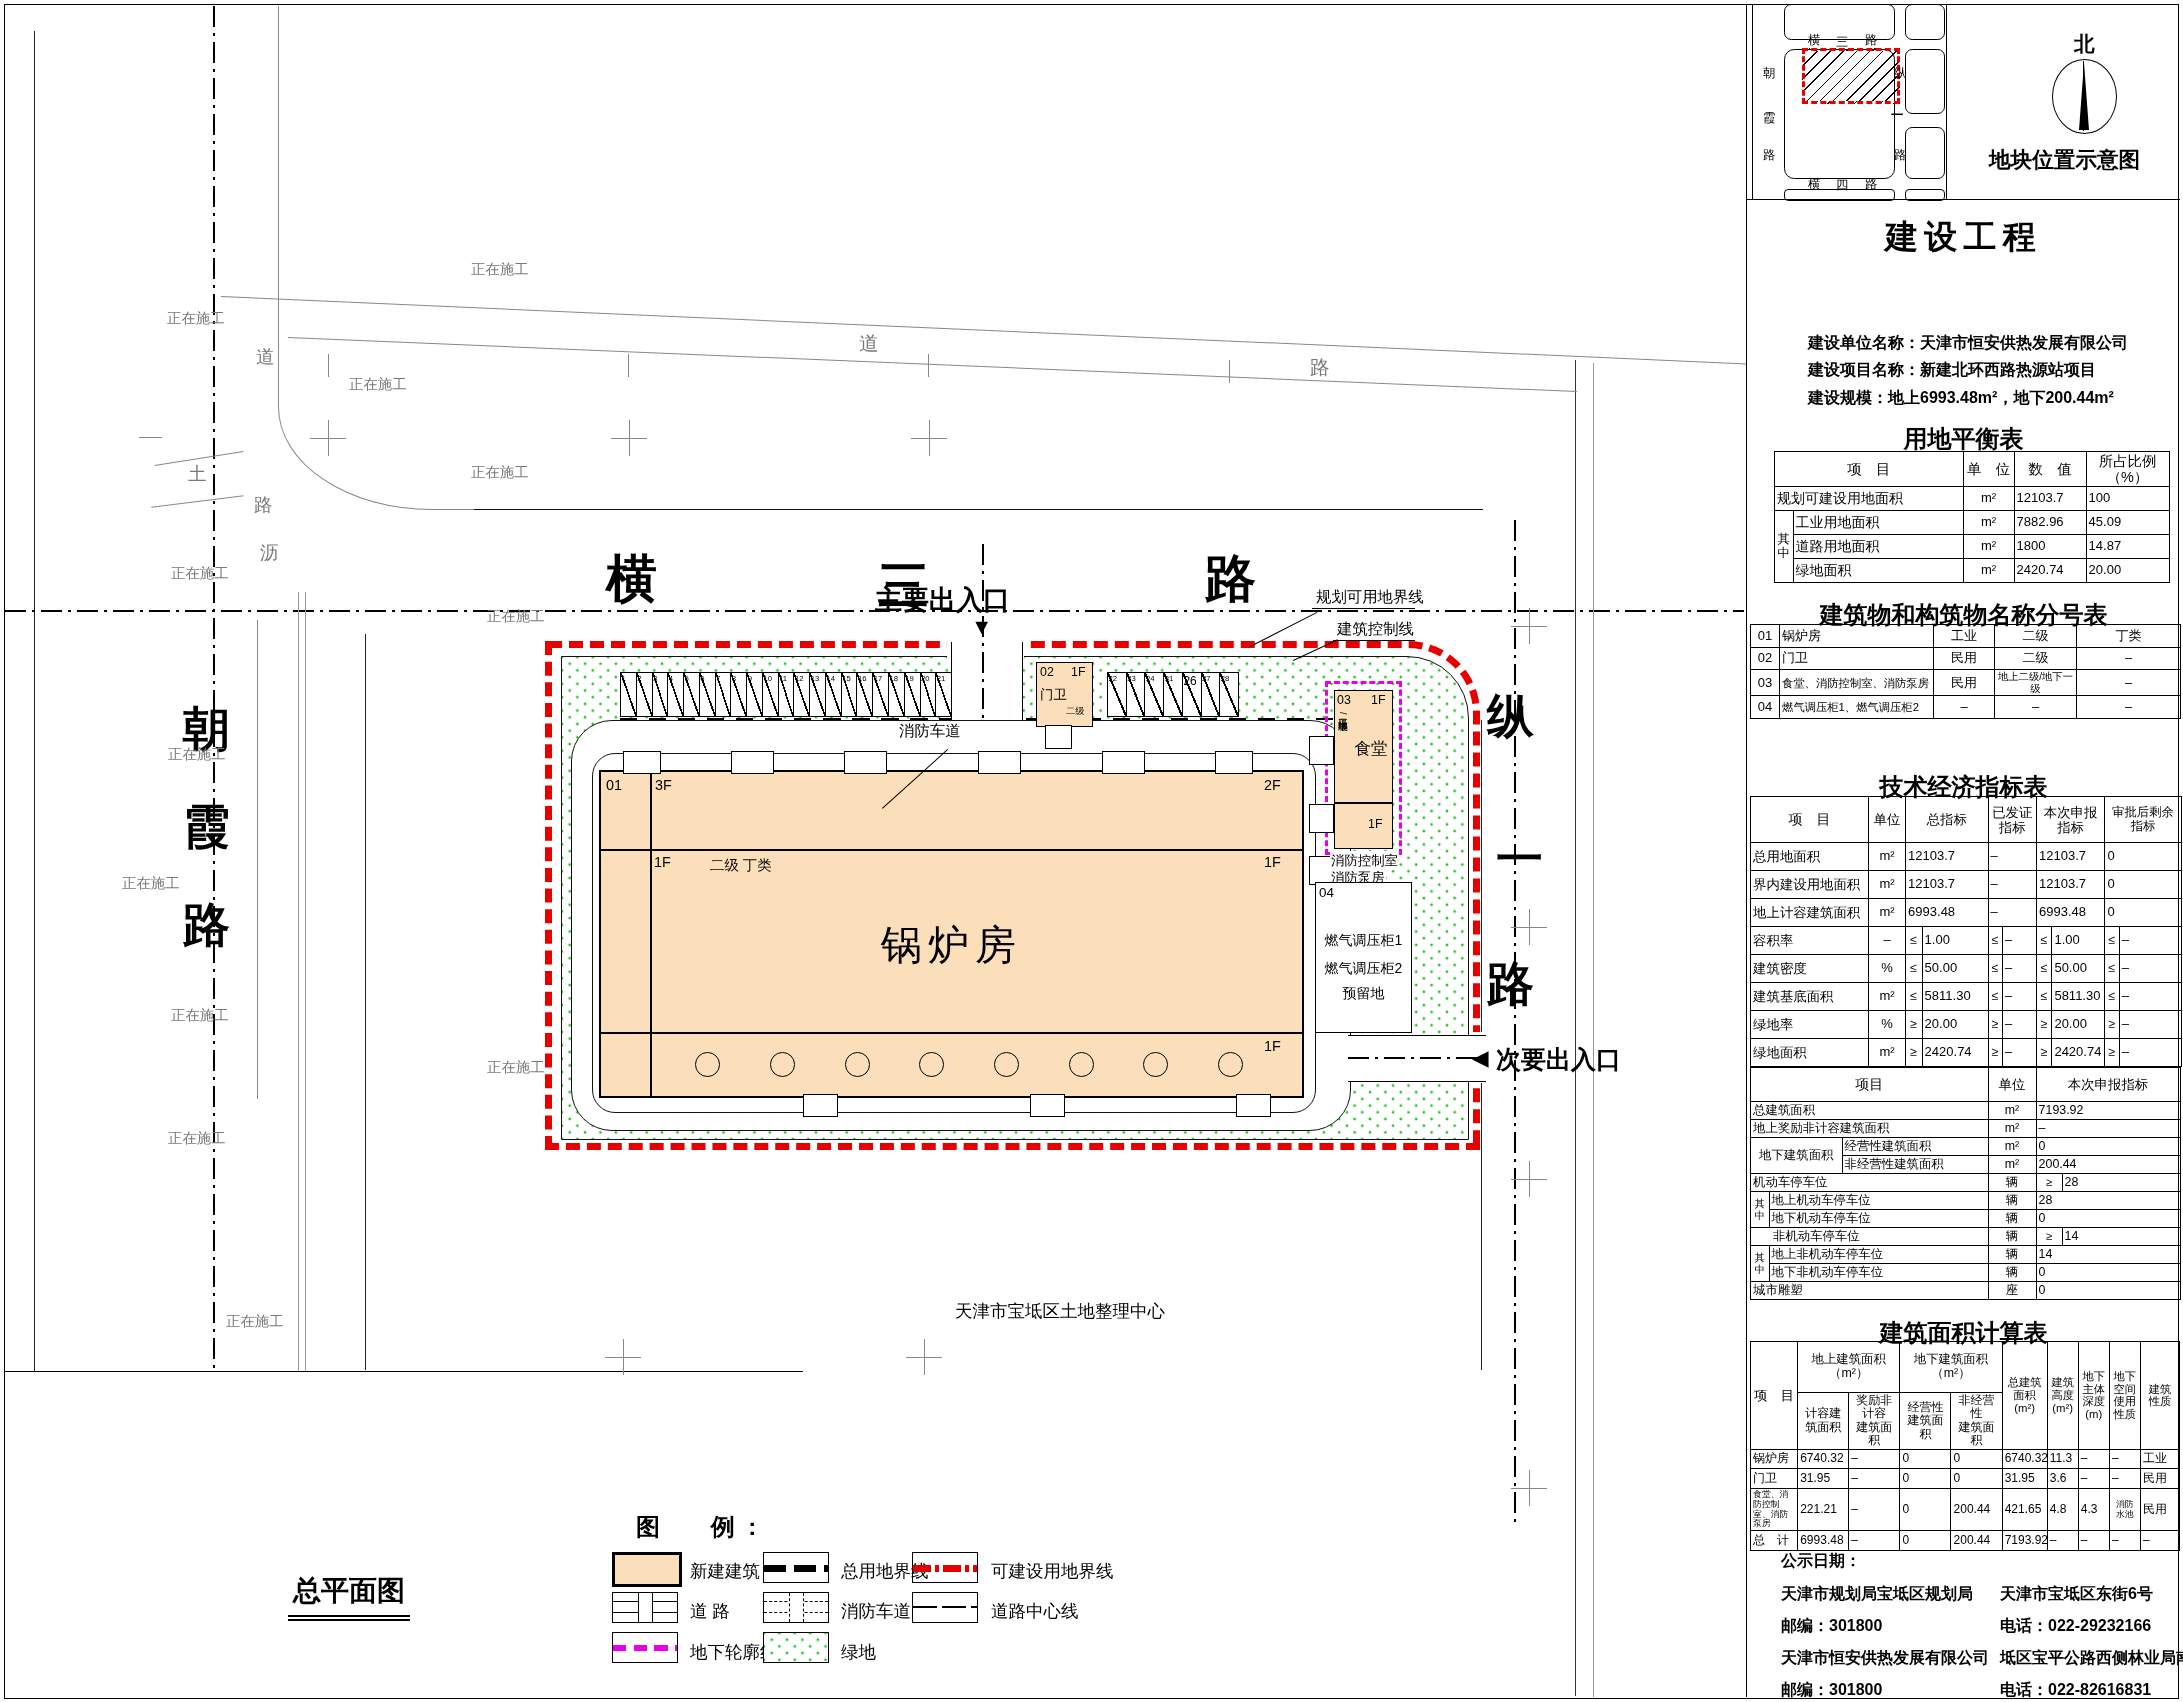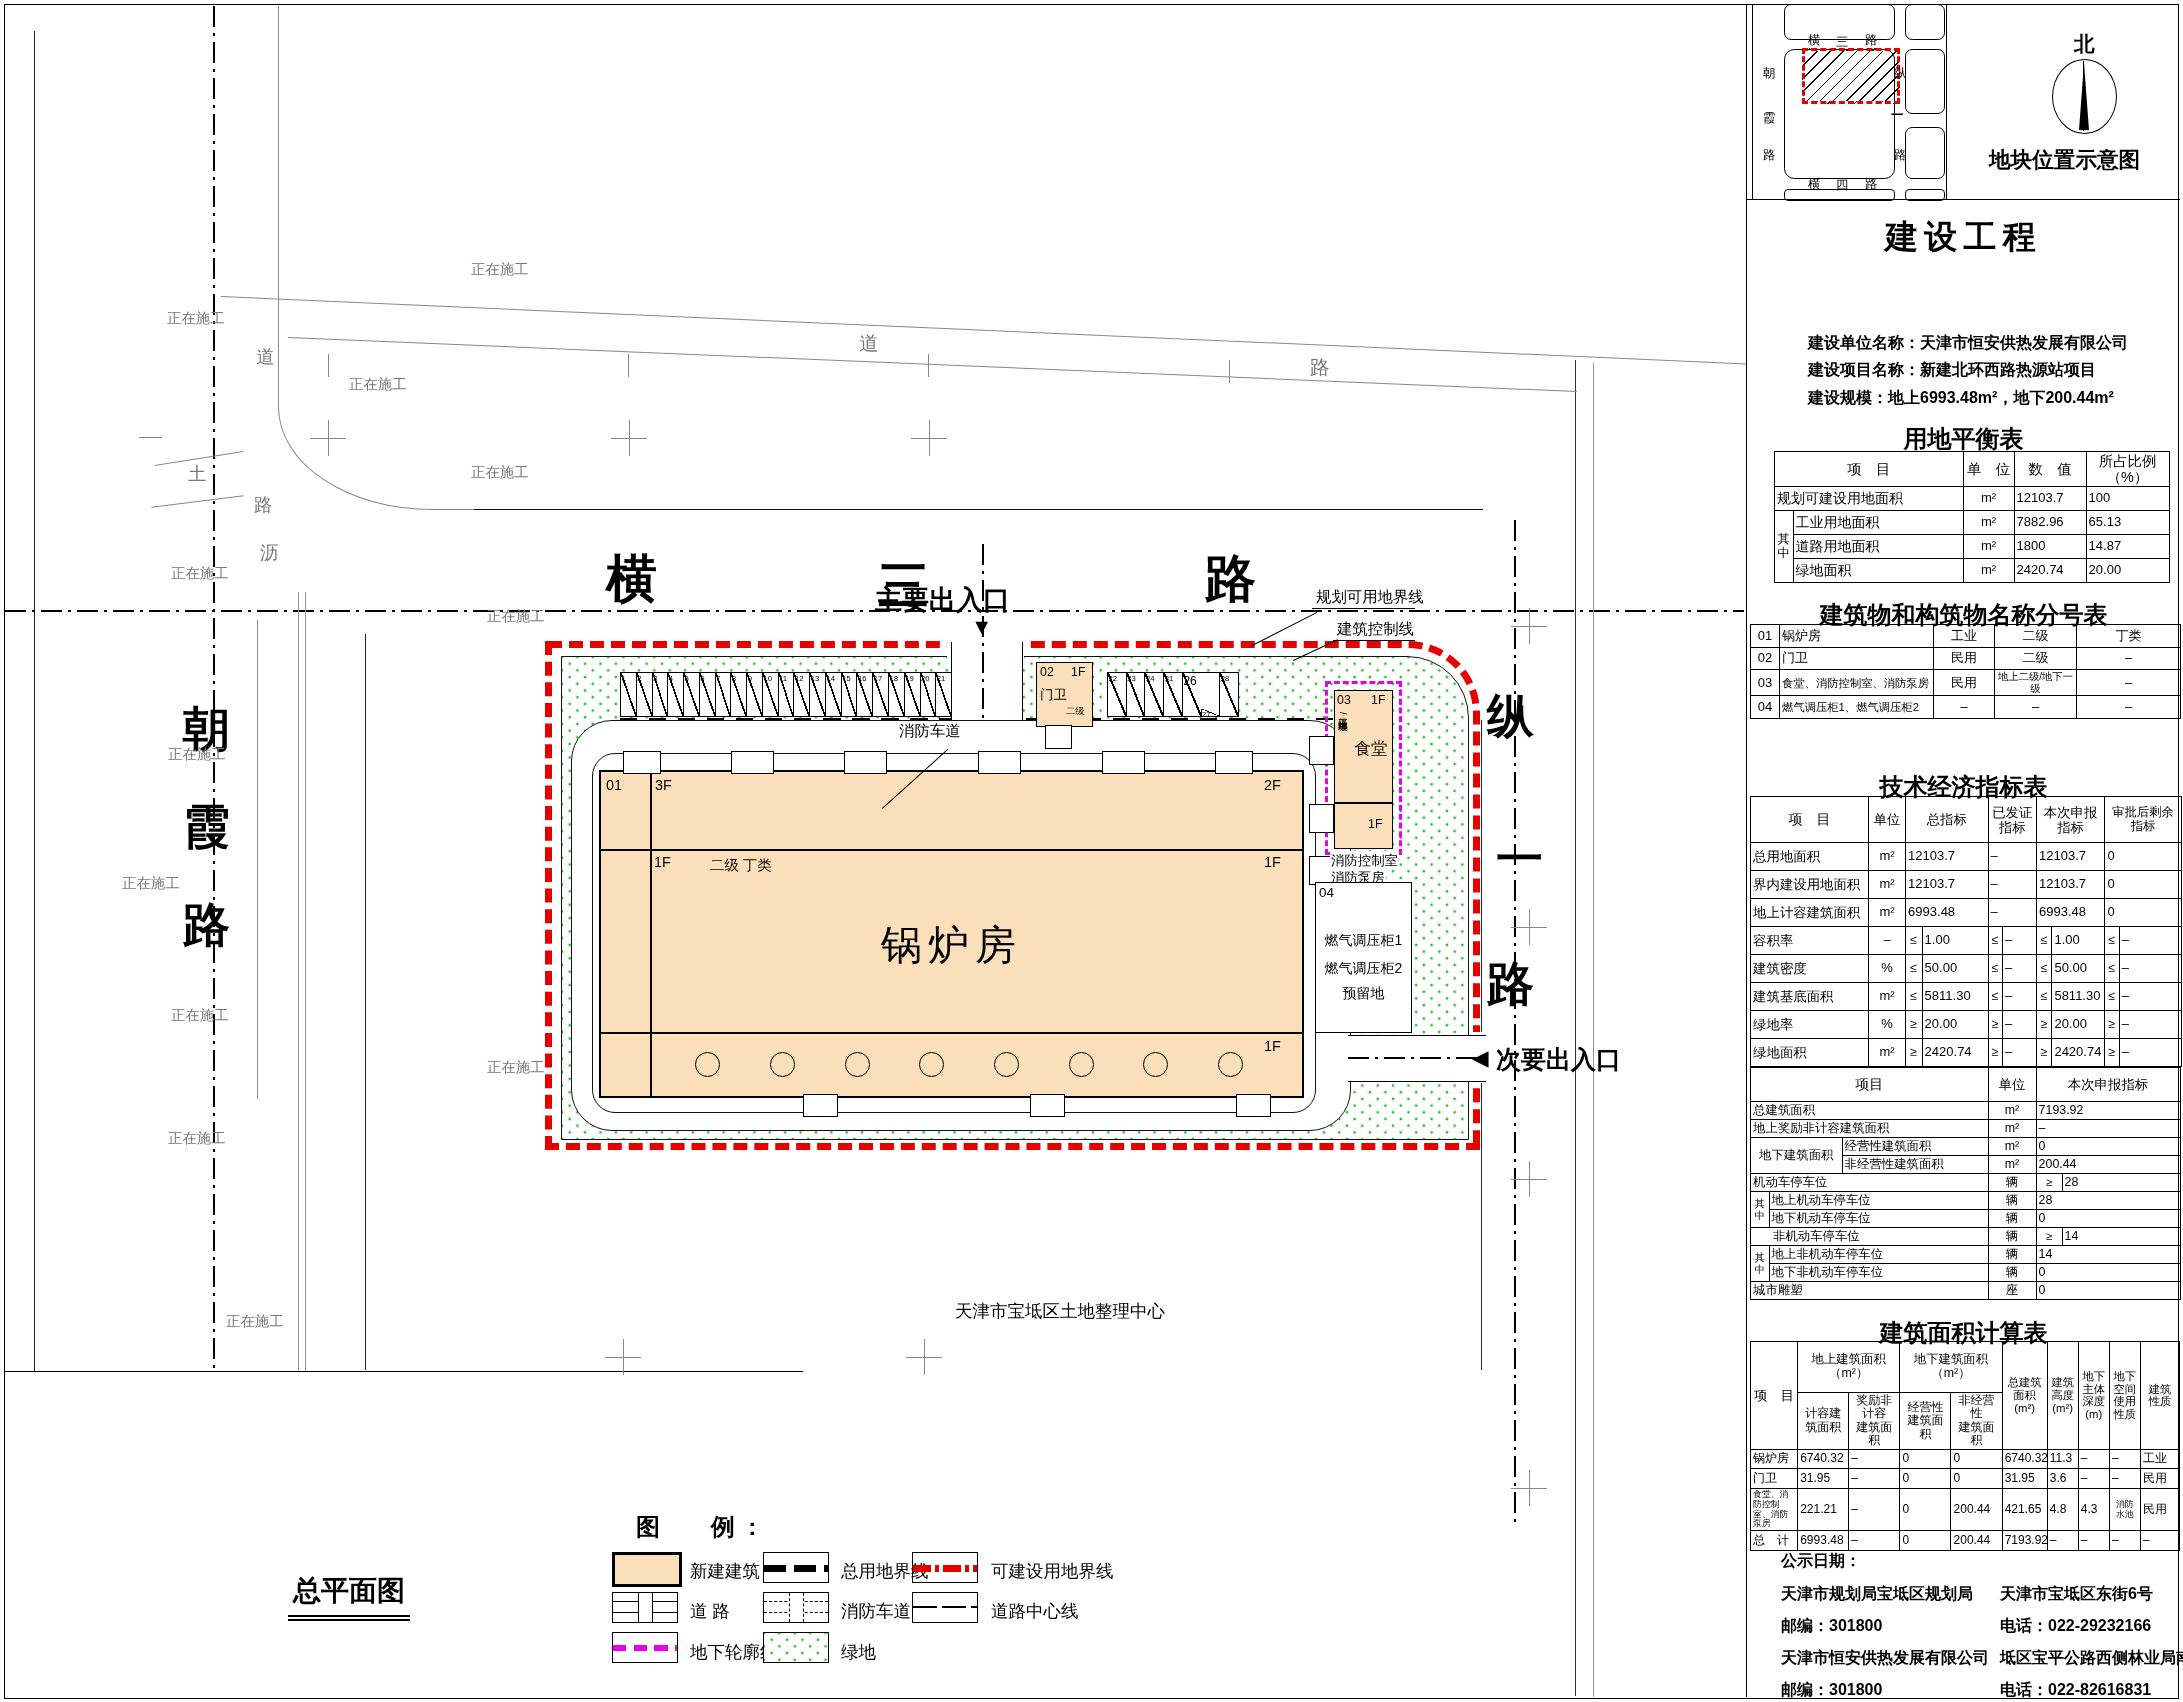--- a/index.html
+++ b/index.html
@@ -129,21 +129,21 @@
       </div>
       <div style="flex: 1 1 0%; position: relative; border-left: 1px solid rgb(0, 0, 0); background: linear-gradient(to right top, transparent 47%, rgb(0, 0, 0) 47%, rgb(0, 0, 0) 53%, transparent 53%);">
         <div style="position: absolute; left: 0.5px; top: 0.5px; font-size: 7.7px;">24</div>
       </div>
       <div style="flex: 1 1 0%; position: relative; border-left: 1px solid rgb(0, 0, 0); background: linear-gradient(to right top, transparent 47%, rgb(0, 0, 0) 47%, rgb(0, 0, 0) 53%, transparent 53%);">
         <div style="position: absolute; left: 0.5px; top: 0.5px; font-size: 7.7px;">31</div>
       </div>
       <div style="flex: 1 1 0%; position: relative; border-left: 1px solid rgb(0, 0, 0); background: linear-gradient(to right top, transparent 47%, rgb(0, 0, 0) 47%, rgb(0, 0, 0) 53%, transparent 53%);">
         <div style="position: absolute; left: 0.5px; top: 0.5px; font-size: 12px; text-align: right;">26</div>
       </div>
-      <div style="flex: 1 1 0%; position: relative; border-left: 1px solid rgb(0, 0, 0); background: linear-gradient(to right top, transparent 47%, rgb(0, 0, 0) 47%, rgb(0, 0, 0) 53%, transparent 53%); margin-top: 36px;">
+      <div style="flex: 1 1 0%; position: relative; border-left: 1px solid rgb(0, 0, 0); background: linear-gradient(to right top, transparent 47%, rgb(0, 0, 0) 47%, rgb(0, 0, 0) 53%, transparent 53%);">
         <div style="position: absolute; left: 0.5px; top: 0.5px; font-size: 7.7px;">27</div>
       </div>
       <div style="flex: 1 1 0%; position: relative; border-left: 1px solid rgb(0, 0, 0); background: linear-gradient(to right top, transparent 47%, rgb(0, 0, 0) 47%, rgb(0, 0, 0) 53%, transparent 53%);">
         <div style="position: absolute; left: 0.5px; top: 0.5px; font-size: 7.7px;">28</div>
       </div>
     </div>
   <div class="abs" style="left:620px;top:718px;width:721px;height:1.5px;background:repeating-linear-gradient(90deg,#000 0 17.5px,transparent 17.5px 29px);"></div>
 
   <div class="abs" style="left:947px;top:634px;width:77px;height:24px;background:#fff;"></div>
   <div class="abs" style="left:951px;top:642px;width:70px;height:78px;background:#fff;border-left:1.5px solid #000;border-right:1.5px solid #000;"></div>
@@ -341,21 +341,21 @@
             <td colspan="2" style="font-size: 14px;">规划可建设用地面积</td>
             <td class="tc">m²</td>
             <td>12103.7</td>
             <td>100</td>
           </tr>
           <tr style="height: 24px;">
             <td rowspan="3" class="tc" style="font-size: 12.4px;">其<br>中</td>
             <td style="font-size: 14px;">工业用地面积</td>
             <td class="tc">m²</td>
             <td>7882.96</td>
-            <td>65.13</td>
+            <td>45.09</td>
           </tr>
           <tr style="height: 24px;">
             <td style="font-size: 14px;">道路用地面积</td>
             <td class="tc">m²</td>
             <td>1800</td>
             <td>14.87</td>
           </tr>
           <tr style="height: 24px;">
             <td style="font-size: 14px;">绿地面积</td>
             <td class="tc">m²</td>

